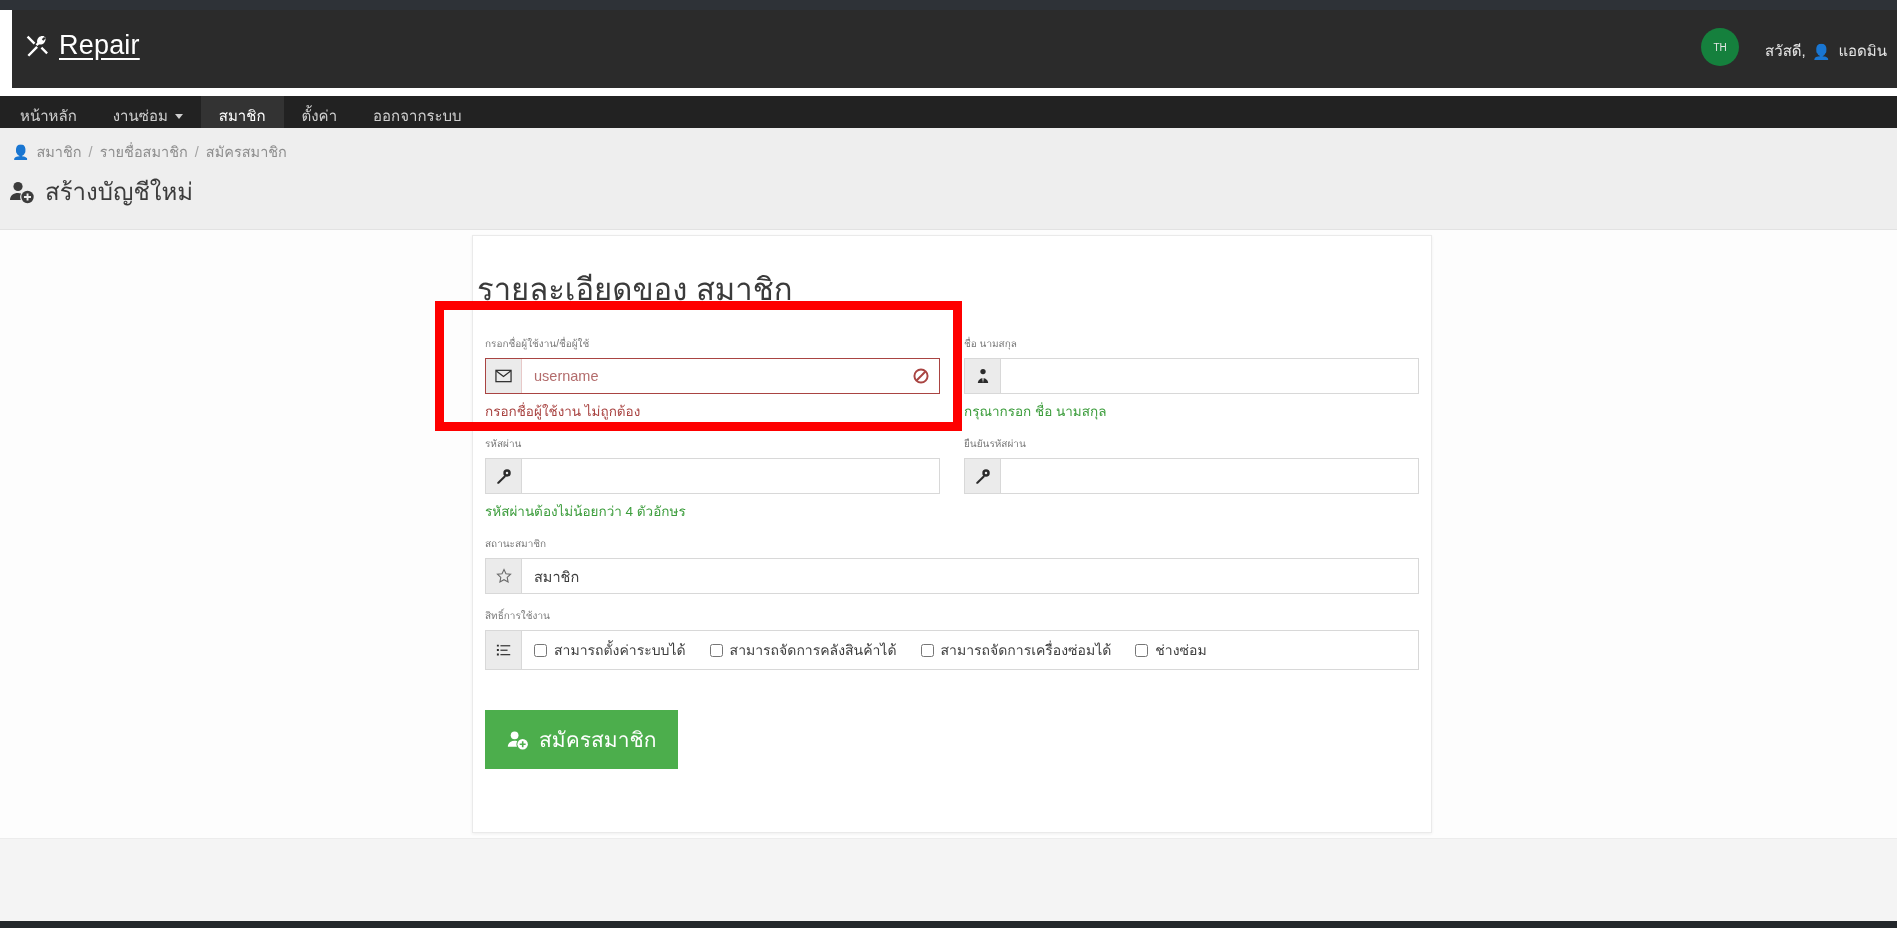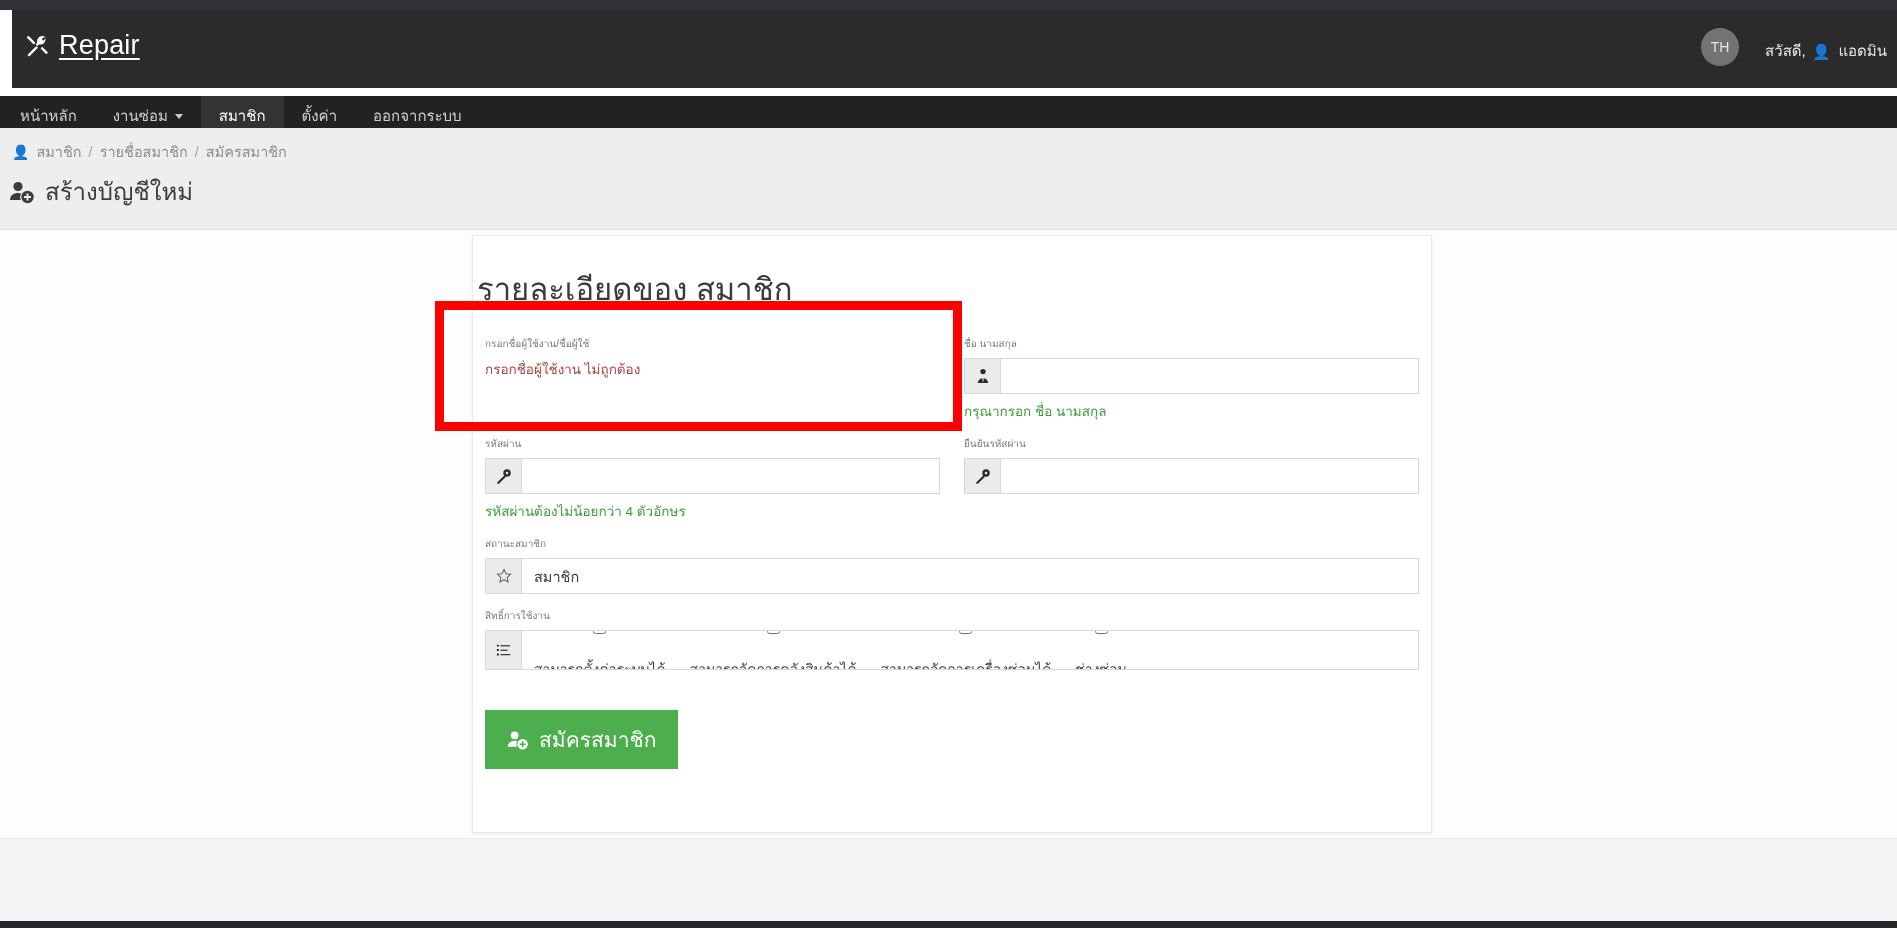--- a/index.html
+++ b/index.html
@@ -64,25 +64,25 @@
     display: flex;
     align-items: center;
     gap: 26px;
     color: #e6e6e6;
     font-size: 15px;
   }
   .lang-badge {
     width: 38px;
     height: 38px;
     border-radius: 50%;
-    background: #737373;
+    background: #15803d;
     display: flex;
     align-items: center;
     justify-content: center;
-    font-size: 14px;
+    font-size: 10px;
     color: #e6e6e6;
     margin-top: -8px;
     cursor: pointer;
   }
   .greeting { display: flex; align-items: center; gap: 7px; white-space: nowrap; }
   .greeting .user-glyph { font-size: 15px; line-height: 1; }
 
   
   .navmenu {
     position: absolute;
@@ -253,26 +253,25 @@
     display: flex;
     align-items: center;
     gap: 24px;
     padding: 0 12px;
     flex-wrap: nowrap;
     overflow: hidden;
   }
   .chk {
     display: flex;
     align-items: center;
-    gap: 24px;
+    gap: 7px;
     font-size: 14px;
     color: #3d3d3d;
     white-space: nowrap;
     cursor: pointer;
-    flex-direction: column;
   }
   .chk input {
     width: 13px; height: 13px; margin: 0;
     cursor: pointer;
   }
 
   .submit-wrap { padding: 26px 12px 0 12px; }
   .btn-submit {
     display: inline-flex;
     align-items: center;
@@ -388,20 +387,35 @@
 
   <div class="content">
     <div class="card">
       <h2 class="card-title">รายละเอียดของ สมาชิก</h2>
 
       <div class="form">
 
         <div class="row">
           <div class="col">
             <label class="field-label">กรอกชื่อผู้ใช้งาน/ชื่อผู้ใช้</label>
+            <div class="input-group error">
+              <span class="addon">
+                <svg viewBox="0 0 18 14" width="17" height="14" fill="none" stroke="#2b2b2b" stroke-width="1.3">
+                  <rect x="1" y="1" width="16" height="12"></rect>
+                  <path d="M1.4 1.6L9 7.6l7.6-6"></path>
+                </svg>
+              </span>
+              <input class="txt" type="text" placeholder="username" style="">
+              <span class="ban-icon">
+                <svg viewBox="0 0 18 18" width="16" height="16">
+                  <circle cx="9" cy="9" r="7.4" fill="none" stroke="#a94442" stroke-width="2.2"></circle>
+                  <line x1="4" y1="14" x2="14" y2="4" stroke="#a94442" stroke-width="2.2"></line>
+                </svg>
+              </span>
+            </div>
             <div class="help err">กรอกชื่อผู้ใช้งาน ไม่ถูกต้อง</div>
           </div>
 
           <div class="col">
             <label class="field-label">ชื่อ นามสกุล</label>
             <div class="input-group">
               <span class="addon">
                 <svg viewBox="0 0 18 18" width="16" height="16" fill="#2b2b2b">
                   <circle cx="9" cy="4" r="3"></circle>
                   <path d="M3.2 17c0-3.3 2.6-5.6 5.8-5.6s5.8 2.3 5.8 5.6z"></path>

